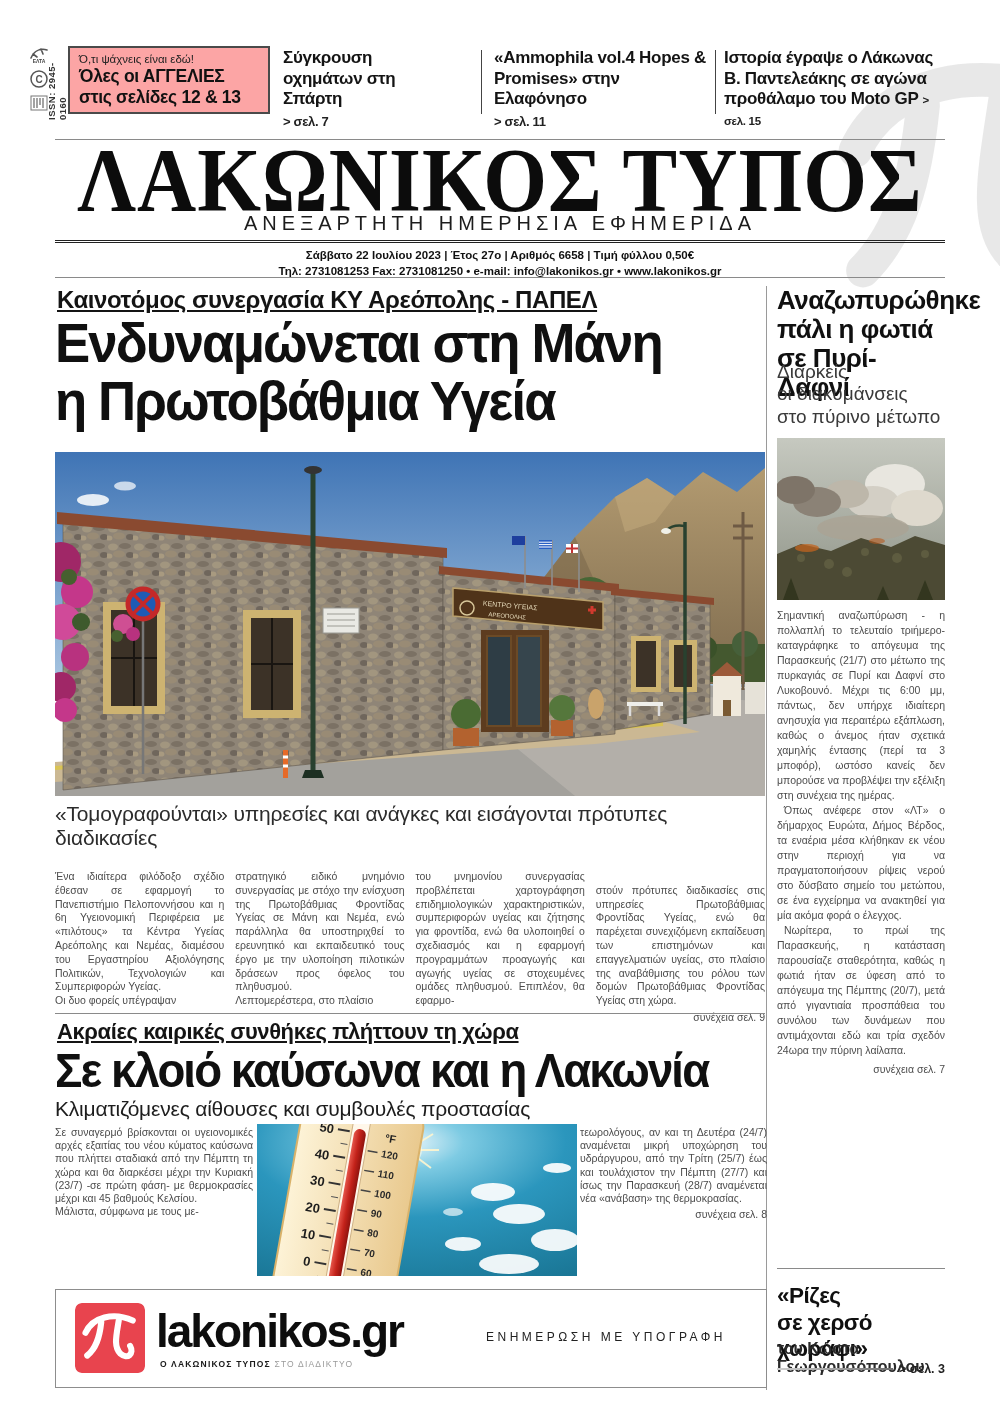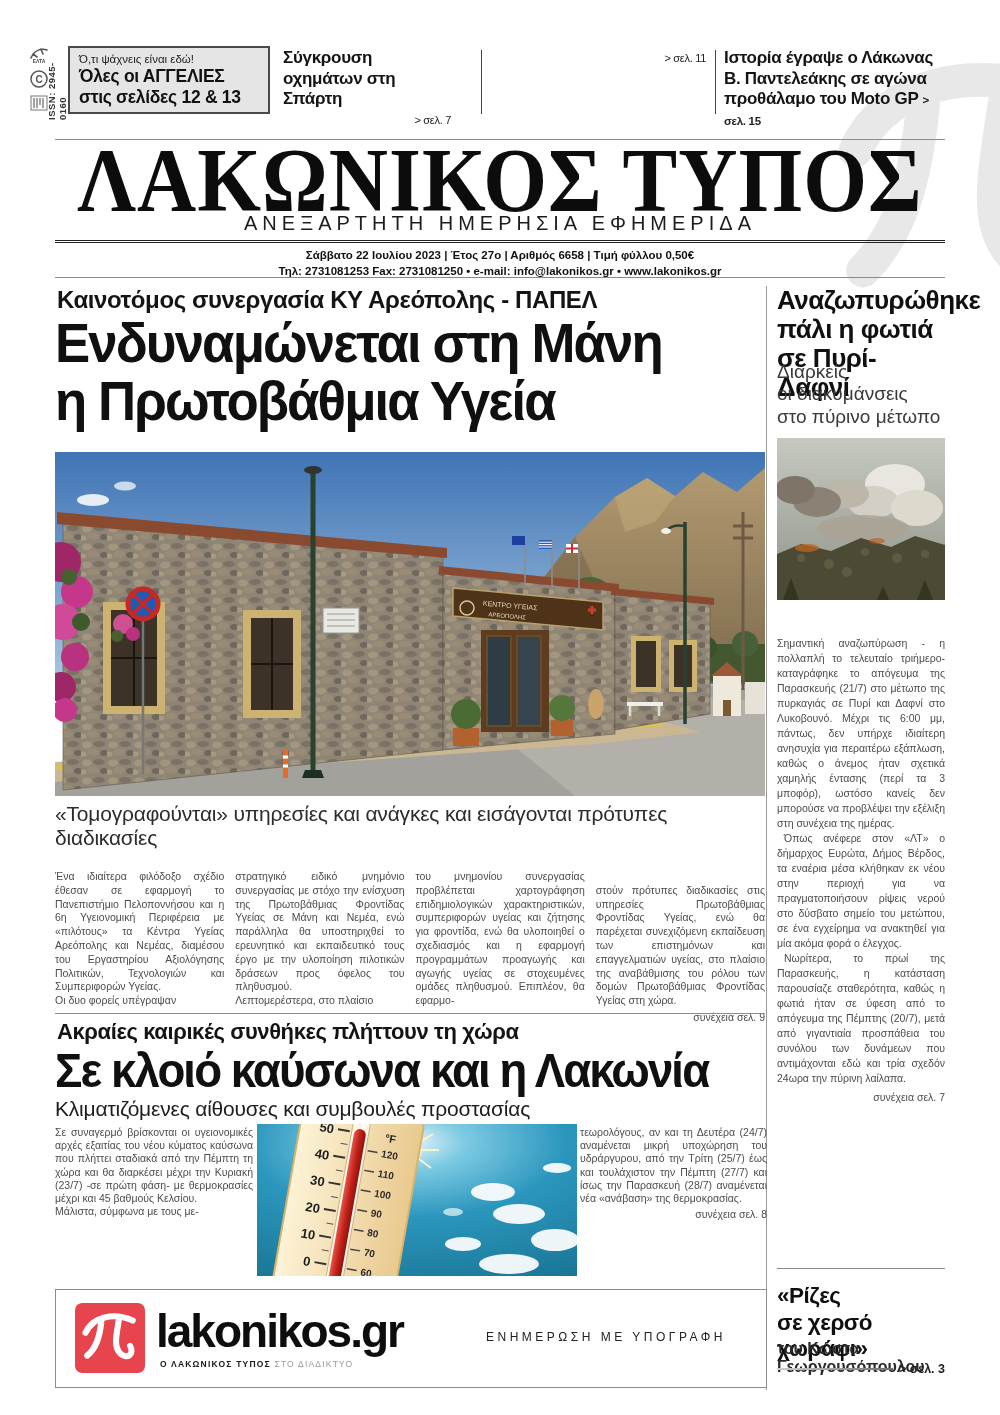--- a/index.html
+++ b/index.html
@@ -6,46 +6,46 @@
   .page{position:relative;width:1000px;height:1415px;margin:0 auto;background:#ffffff;
         font-family:"Liberation Sans",sans-serif;color:#111;overflow:hidden;}
   .abs{position:absolute;}
   .z0{z-index:0;} .z1{z-index:1;}
 
   
   .elta-stack{left:26px;top:45px;width:26px;height:74px;display:flex;flex-direction:column;gap:4px;align-items:center;}
   .mini-ico{width:22px;height:20px;color:#555;}
   .issn{left:46px;top:44px;height:76px;font-size:9.5px;font-weight:bold;color:#333;
         writing-mode:vertical-rl;transform:rotate(180deg);letter-spacing:.5px;}
-  .adbox{left:68px;top:46px;width:202px;height:68px;border:2px solid #4a4a4a;padding:5px 9px;box-sizing:border-box;background:#e5e5e5;}
+  .adbox{left:68px;top:46px;width:202px;height:68px;border:2px solid #4a4a4a;padding:5px 9px;box-sizing:border-box;background:#fca5a5;}
   .adbox .l1{font-size:11.5px;color:#222;margin-bottom:1px;}
   .adbox .l2,.adbox .l3{font-size:17.5px;font-weight:800;line-height:1.18;letter-spacing:-.3px;}
   .teaser{top:48px;font-size:17px;font-weight:800;line-height:1.22;letter-spacing:-.3px;color:#141414;}
-  .teaser .pg{display:block;text-align:right;font-size:11px;font-weight:400;margin-top:4px;color:#222;}
+  .teaser .pg{display:block;font-size:13px;font-weight:700;margin-top:4px;color:#222;}
   .teaser .pg-in{font-size:11.5px;font-weight:700;color:#222;}
   .t1{left:283px;width:168px;}
   .t2{left:494px;width:212px;}
   .t3{left:724px;width:221px;}
   .vdiv-top{top:50px;width:1px;height:64px;background:#444;}
   .rule-top{left:55px;top:139px;width:890px;height:1px;background:#8a8a8a;}
 
   
   .mast-title{left:0;top:136px;width:1000px;text-align:center;
       font-family:"Liberation Serif",serif;font-weight:bold;font-size:82px;line-height:1;
       letter-spacing:1px;transform:scaleY(1.1);transform-origin:top center;color:#0c0c0c;white-space:nowrap;}
   .mast-sub{left:0;top:212px;width:1000px;text-align:center;font-size:20px;letter-spacing:5px;color:#1c1c1c;}
   .dateline{left:55px;top:240px;width:890px;border-top:3px double #222;padding-top:4px;text-align:center;}
   .dateline .d1,.dateline .d2{font-size:11.5px;font-weight:bold;color:#111;line-height:1.4;}
   .rule-mast{left:55px;top:277px;width:890px;height:1px;background:#8a8a8a;}
 
   
   .vdiv-main{left:766px;top:286px;width:1px;height:1104px;background:#9a9a9a;}
 
   
-  .kicker{font-weight:700;color:#141414;letter-spacing:-.4px;}
+  .kicker{font-weight:700;color:#141414;letter-spacing:-.4px;text-decoration:underline;}
   .lead-kicker{left:57px;top:286px;font-size:24px;}
   .lead-headline{left:55px;top:314px;width:740px;font-size:55px;font-weight:800;line-height:1.06;
       letter-spacing:-2px;color:#101010;white-space:pre-line;transform:scaleX(.96);transform-origin:left top;}
   .lead-photo{left:55px;top:452px;width:710px;height:344px;}
   .lead-caption{left:55px;top:802px;width:710px;font-size:21px;font-weight:400;color:#2c2c2c;letter-spacing:-.2px;}
   .body-cols{left:55px;top:838px;width:710px;display:flex;gap:11px;}
   .bcol{flex:1 1 0;font-size:10.5px;line-height:13.8px;color:#4c4c4c;text-align:justify;white-space:pre-line;margin-top:32px;}
   .cont{display:block;text-align:right;font-size:10.5px;color:#4c4c4c;margin-top:3px;}
   .rule-mid{left:55px;top:1013px;width:710px;height:1px;background:#8a8a8a;}
 
@@ -64,21 +64,21 @@
   .logo-txt{position:absolute;left:100px;top:14px;font-size:46px;font-weight:800;letter-spacing:-2px;color:#0d0d0d;}
   .logo-tag{position:absolute;left:104px;top:69px;font-size:8.5px;letter-spacing:1.2px;}
   .logo-tag b{color:#1a1a1a;text-align:right;} .logo-tag span{color:#9a9a9a;}
   .slogan{position:absolute;left:400px;top:40px;width:300px;text-align:center;font-size:12px;letter-spacing:3.5px;color:#222;}
 
   
   .sb{left:777px;width:168px;}
   .sb-headline{top:286px;font-size:26px;font-weight:800;line-height:1.12;letter-spacing:-.5px;color:#101010;white-space:pre-line;}
   .sb-subhead{top:361px;font-size:19px;line-height:1.18;color:#3a3a3a;white-space:pre-line;}
   .sb-photo{top:438px;height:162px;}
-  .sb-body{top:608px;font-size:10.5px;line-height:15px;color:#4c4c4c;text-align:justify;margin-top:28px;}
+  .sb-body{top:608px;font-size:10.5px;line-height:15px;color:#4c4c4c;text-align:justify;}
   .sb-body p{margin:0;}
   .sb-body p + p{text-indent:7px;}
   .sb-cont{display:block;text-align:right;margin-top:4px;}
   .rule-sb{left:777px;top:1268px;width:168px;height:1px;background:#8a8a8a;}
   .cult-title{top:1283px;font-size:22.5px;font-weight:800;line-height:1.18;letter-spacing:-.5px;color:#101010;white-space:pre-line;}
   .cult-author{top:1340px;font-size:16px;font-weight:700;color:#2a2a2a;}
   .cult-pg{top:1362px;display:flex;align-items:center;gap:6px;}
   .cult-pg .ln{flex:1;height:2px;background:linear-gradient(to right,#cfcfcf,#707070);}
   .cult-pg .pg{font-size:12.5px;font-weight:700;color:#222;}
 
@@ -120,20 +120,21 @@
     <div class="l2">Όλες οι ΑΓΓΕΛΙΕΣ</div>
     <div class="l3">στις σελίδες 12 &amp; 13</div>
   </div>
 
   <div class="abs z1 teaser t1">
     <span>Σύγκρουση οχημάτων στη Σπάρτη</span>
     <span class="pg">&gt; σελ. 7</span>
   </div>
   <div class="abs z1 vdiv-top" style="left:481px;"></div>
   <div class="abs z1 teaser t2">
+    <span>«Ammophila vol.4 Hopes &amp; Promises» στην Ελαφόνησο</span>
     <span class="pg">&gt; σελ. 11</span>
   </div>
   <div class="abs z1 vdiv-top" style="left:715px;"></div>
   <div class="abs z1 teaser t3">
     <span>Ιστορία έγραψε ο Λάκωνας Β. Παντελεάκης σε αγώνα προθάλαμο του Moto GP</span>
     <span class="pg-in">&gt; σελ. 15</span>
   </div>
   <div class="abs z1 rule-top"></div>
 
   <div class="abs z1 mast-title">ΛΑΚΩΝΙΚΟΣ ΤΥΠΟΣ</div>

